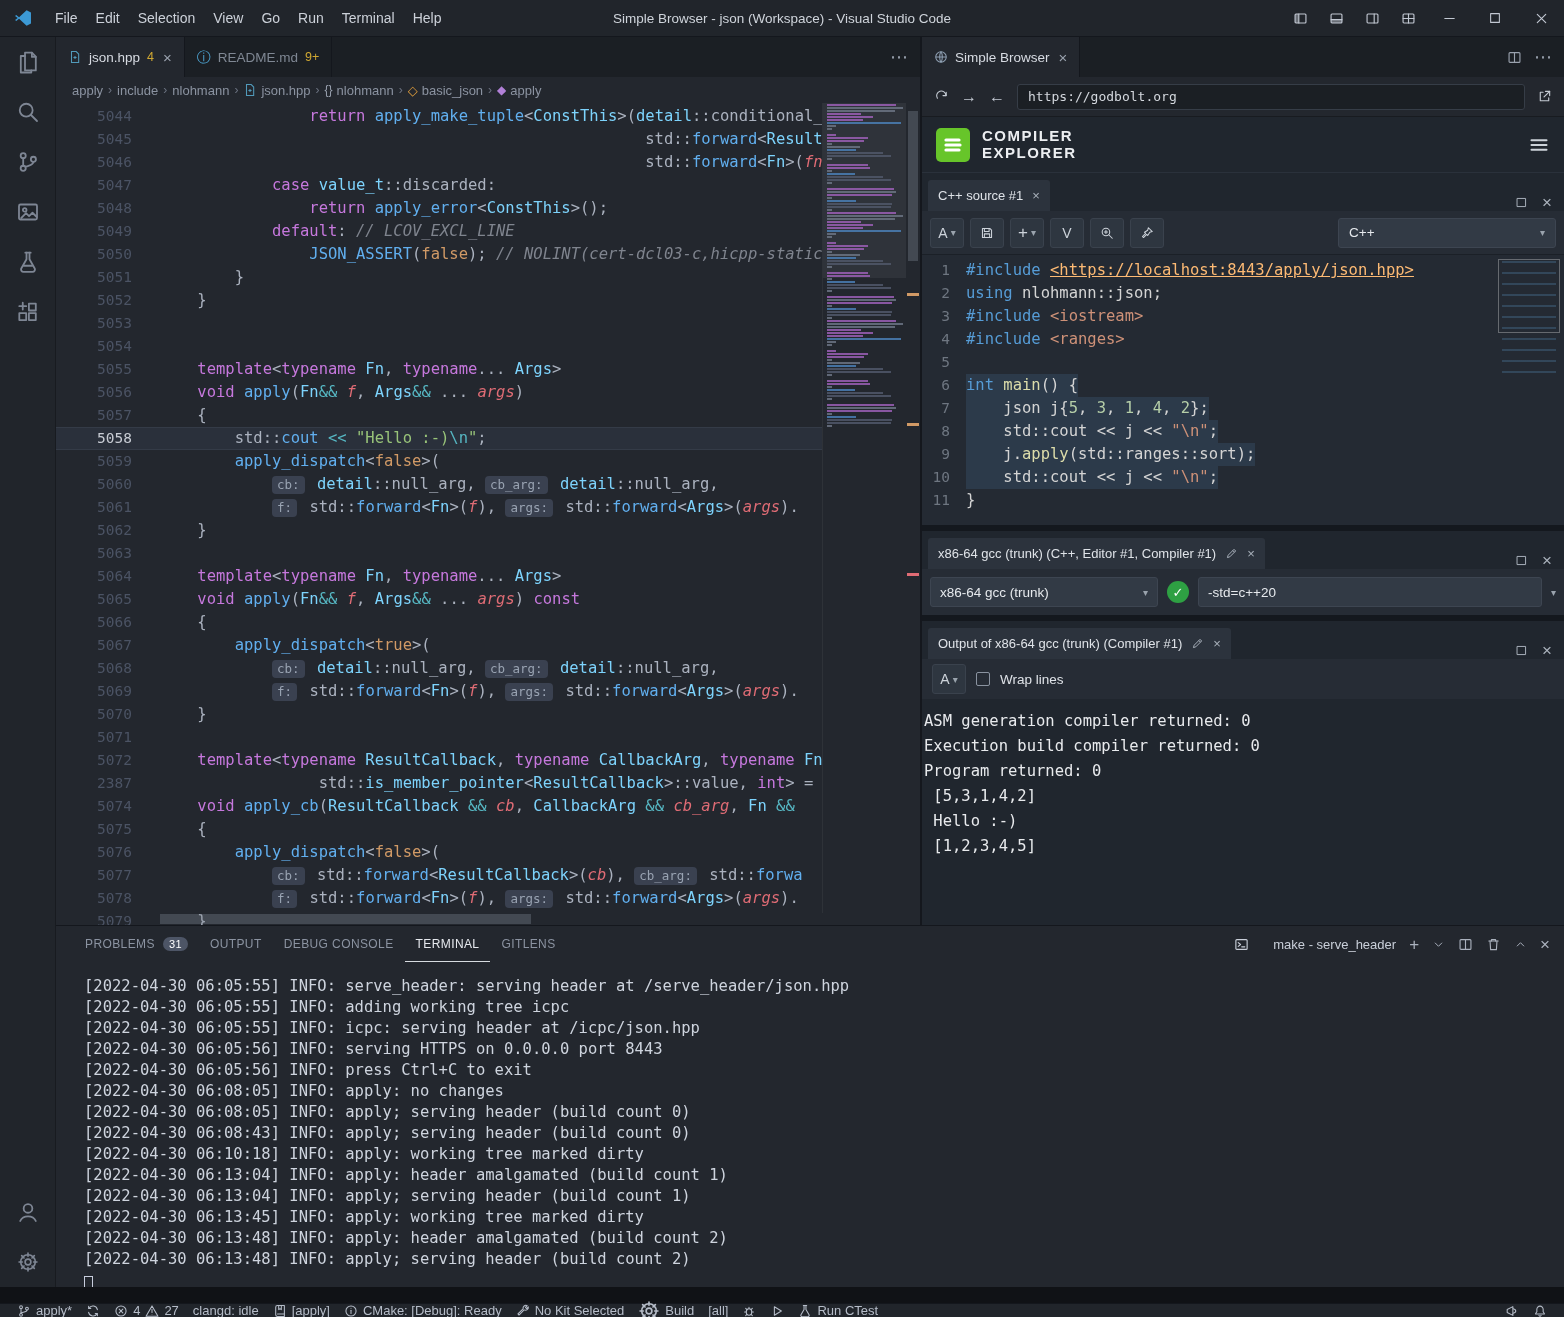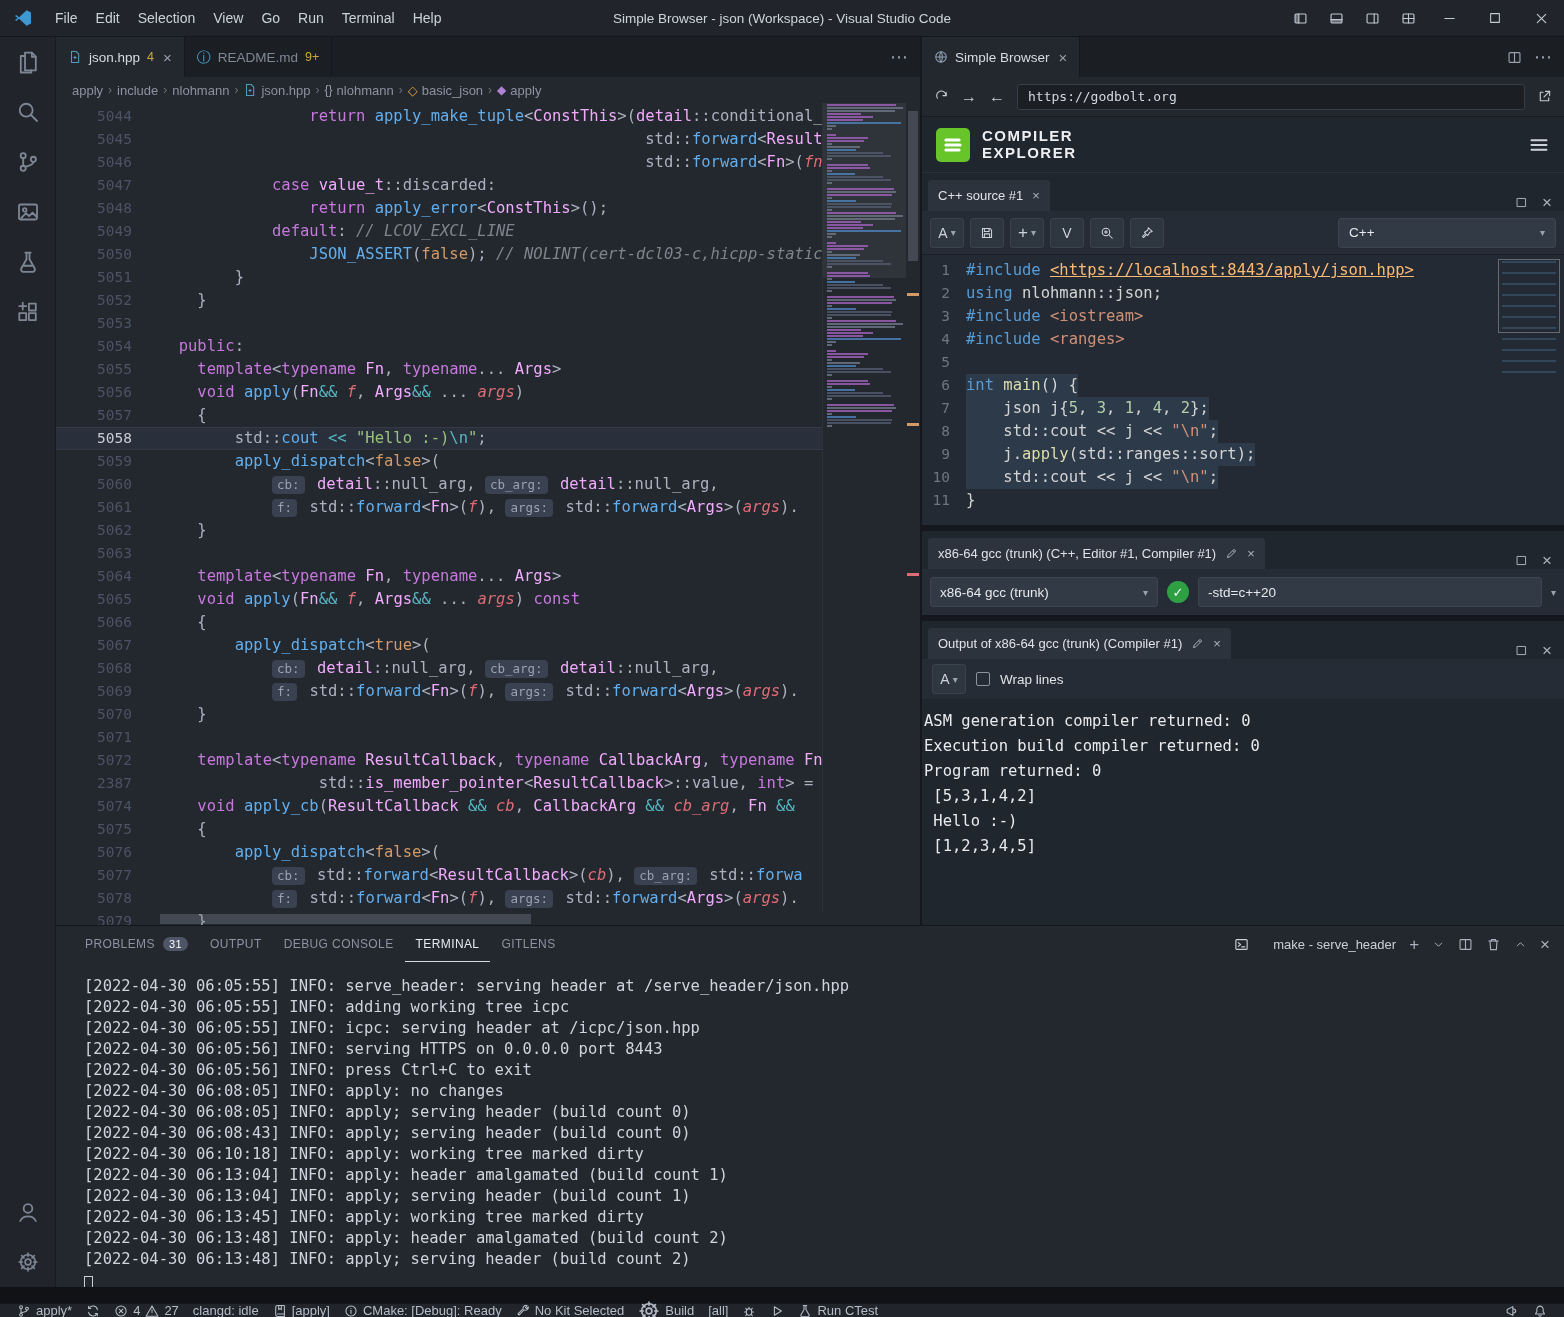--- a/index.html
+++ b/index.html
@@ -48,21 +48,21 @@
 
   
   .editor-body{position:absolute;top:66px;left:0;right:0;bottom:0;background:#23272e;overflow:hidden;}
   .code-rows{position:absolute;top:2px;left:0;right:0;}
   .erow{display:flex;height:23px;line-height:23px;font-family:"DejaVu Sans Mono",monospace;
         font-size:15.5px;white-space:pre;}
   .ln{width:104px;padding-right:28px;text-align:right;color:#4b5364;flex:none;font-size:14.5px;}
   .lcode{flex:1;overflow:hidden;color:#abb2bf;}
   .erow.cur{background:#2a303b;box-shadow:inset 0 -1px 0 #343b47, inset 0 1px 0 #343b47;}
   .erow.cur .ln{color:#c8ccd4;}
-  .tk-k{color:#c678dd;} .tk-t{color:#f0abfc;} .tk-f{color:#61afef;}
+  .tk-k{color:#c678dd;} .tk-t{color:#7dd3fc;} .tk-f{color:#61afef;}
   .tk-v{color:#e06c75;font-style:italic;} .tk-s{color:#98c379;} .tk-e{color:#56b6c2;}
   .tk-n{color:#d19a66;} .tk-c{color:#7f848e;font-style:italic;} .tk-o{color:#56b6c2;}
   .tk-p{color:#abb2bf;}
   .hint{background:#3a4150;color:#99a3b2;border-radius:4px;padding:0 5px;font-size:12.5px;
         margin-right:3px;display:inline-block;height:18px;line-height:18px;vertical-align:middle;}
   .minimap{position:absolute;top:0;right:14px;width:84px;bottom:12px;background:#23272e;
            border-left:1px solid rgba(255,255,255,.05);overflow:hidden;}
   .mm-slider{position:absolute;top:0;left:0;right:0;height:175px;background:rgba(255,255,255,.06);}
   .mm-line{height:2px;margin:1px 0 0 4px;opacity:.85;}
   .vscroll{position:absolute;top:0;right:0;width:14px;bottom:0;background:#23272e;}
@@ -370,21 +370,21 @@
           <div class="erow"><span class="ln">5044</span><span class="lcode"><span class="tk-p">                </span><span class="tk-k">return</span><span class="tk-p"> </span><span class="tk-f">apply_make_tuple</span><span class="tk-p">&lt;</span><span class="tk-t">ConstThis</span><span class="tk-p">&gt;(</span><span class="tk-t">detail</span><span class="tk-p">::conditional_st</span></span></div>
           <div class="erow"><span class="ln">5045</span><span class="lcode"><span class="tk-p">                                                    std::</span><span class="tk-f">forward</span><span class="tk-p">&lt;</span><span class="tk-t">ResultCallback</span><span class="tk-p">&gt;</span></span></div>
           <div class="erow"><span class="ln">5046</span><span class="lcode"><span class="tk-p">                                                    std::</span><span class="tk-f">forward</span><span class="tk-p">&lt;</span><span class="tk-t">Fn</span><span class="tk-p">&gt;(</span><span class="tk-v">fn</span><span class="tk-p">)</span></span></div>
           <div class="erow"><span class="ln">5047</span><span class="lcode"><span class="tk-p">            </span><span class="tk-k">case</span><span class="tk-p"> </span><span class="tk-t">value_t</span><span class="tk-p">::discarded:</span></span></div>
           <div class="erow"><span class="ln">5048</span><span class="lcode"><span class="tk-p">                </span><span class="tk-k">return</span><span class="tk-p"> </span><span class="tk-f">apply_error</span><span class="tk-p">&lt;</span><span class="tk-t">ConstThis</span><span class="tk-p">&gt;();</span></span></div>
           <div class="erow"><span class="ln">5049</span><span class="lcode"><span class="tk-p">            </span><span class="tk-k">default</span><span class="tk-p">: </span><span class="tk-c">// LCOV_EXCL_LINE</span></span></div>
           <div class="erow"><span class="ln">5050</span><span class="lcode"><span class="tk-p">                </span><span class="tk-f">JSON_ASSERT</span><span class="tk-p">(</span><span class="tk-n">false</span><span class="tk-p">); </span><span class="tk-c">// NOLINT(cert-dcl03-c,hicpp-static-assert</span></span></div>
           <div class="erow"><span class="ln">5051</span><span class="lcode"><span class="tk-p">        }</span></span></div>
           <div class="erow"><span class="ln">5052</span><span class="lcode"><span class="tk-p">    }</span></span></div>
           <div class="erow"><span class="ln">5053</span><span class="lcode"></span></div>
-          <div class="erow"><span class="ln">5054</span><span class="lcode"><span class="tk-p">  </span><span class="tk-k">public</span><span class="tk-p">:</span></span></div>
+          <div class="erow"><span class="ln">5054</span></div>
           <div class="erow"><span class="ln">5055</span><span class="lcode"><span class="tk-p">    </span><span class="tk-k">template</span><span class="tk-p">&lt;</span><span class="tk-k">typename</span><span class="tk-p"> </span><span class="tk-t">Fn</span><span class="tk-p">, </span><span class="tk-k">typename</span><span class="tk-p">... </span><span class="tk-t">Args</span><span class="tk-p">&gt;</span></span></div>
           <div class="erow"><span class="ln">5056</span><span class="lcode"><span class="tk-p">    </span><span class="tk-k">void</span><span class="tk-p"> </span><span class="tk-f">apply</span><span class="tk-p">(</span><span class="tk-t">Fn</span><span class="tk-o">&amp;&amp;</span><span class="tk-p"> </span><span class="tk-v">f</span><span class="tk-p">, </span><span class="tk-t">Args</span><span class="tk-o">&amp;&amp;</span><span class="tk-p"> ... </span><span class="tk-v">args</span><span class="tk-p">)</span></span></div>
           <div class="erow"><span class="ln">5057</span><span class="lcode"><span class="tk-p">    {</span></span></div>
           <div class="erow cur"><span class="ln">5058</span><span class="lcode"><span class="tk-p">        std::</span><span class="tk-f">cout</span><span class="tk-p"> </span><span class="tk-o">&lt;&lt;</span><span class="tk-p"> </span><span class="tk-s">"Hello :-)</span><span class="tk-e">\n</span><span class="tk-s">"</span><span class="tk-p">;</span></span></div>
           <div class="erow"><span class="ln">5059</span><span class="lcode"><span class="tk-p">        </span><span class="tk-f">apply_dispatch</span><span class="tk-p">&lt;</span><span class="tk-n">false</span><span class="tk-p">&gt;(</span></span></div>
           <div class="erow"><span class="ln">5060</span><span class="lcode"><span class="tk-p">            </span><span class="hint">cb:</span><span class="tk-p"> </span><span class="tk-t">detail</span><span class="tk-p">::null_arg, </span><span class="hint">cb_arg:</span><span class="tk-p"> </span><span class="tk-t">detail</span><span class="tk-p">::null_arg,</span></span></div>
           <div class="erow"><span class="ln">5061</span><span class="lcode"><span class="tk-p">            </span><span class="hint">f:</span><span class="tk-p"> std::</span><span class="tk-f">forward</span><span class="tk-p">&lt;</span><span class="tk-t">Fn</span><span class="tk-p">&gt;(</span><span class="tk-v">f</span><span class="tk-p">), </span><span class="hint">args:</span><span class="tk-p"> std::</span><span class="tk-f">forward</span><span class="tk-p">&lt;</span><span class="tk-t">Args</span><span class="tk-p">&gt;(</span><span class="tk-v">args</span><span class="tk-p">).</span></span></div>
           <div class="erow"><span class="ln">5062</span><span class="lcode"><span class="tk-p">    }</span></span></div>
           <div class="erow"><span class="ln">5063</span><span class="lcode"></span></div>
           <div class="erow"><span class="ln">5064</span><span class="lcode"><span class="tk-p">    </span><span class="tk-k">template</span><span class="tk-p">&lt;</span><span class="tk-k">typename</span><span class="tk-p"> </span><span class="tk-t">Fn</span><span class="tk-p">, </span><span class="tk-k">typename</span><span class="tk-p">... </span><span class="tk-t">Args</span><span class="tk-p">&gt;</span></span></div>

